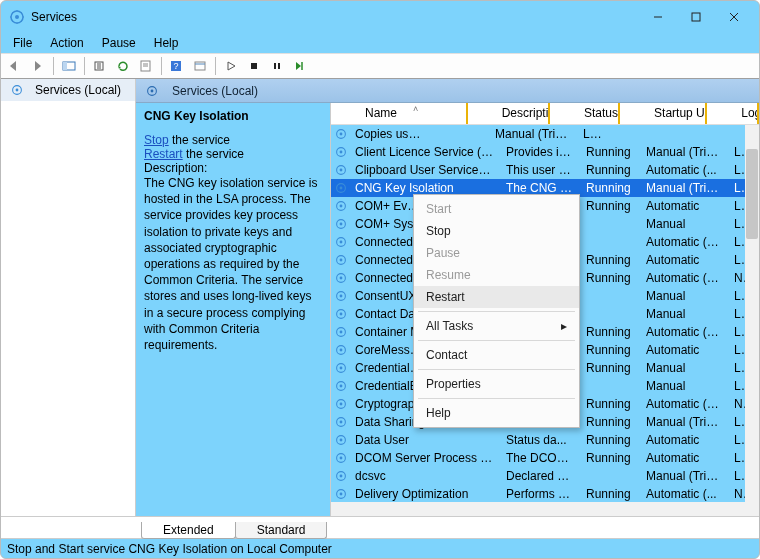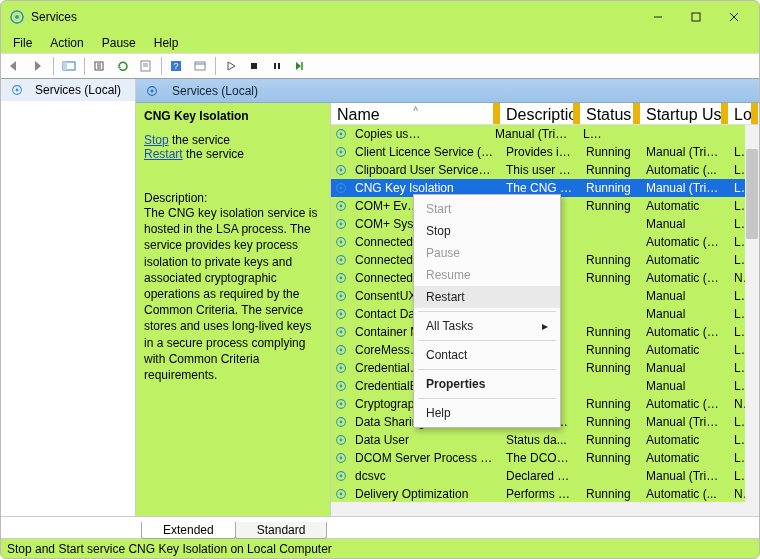--- a/index.html
+++ b/index.html
@@ -1,17 +1,17 @@
 <!DOCTYPE html>
 <html><head>
 <meta charset="utf-8">
 <style>
   * { box-sizing: border-box; }
   body { margin:0; font-family:"Segoe UI", Tahoma, sans-serif; font-size:12px; color:#000; background:#fff; overflow:hidden; }
-  .window { width:760px; height:559px; border:1px solid #bbb; position:relative; background:#bef264; display:flex; flex-direction:column; border-radius:6px;}
+  .window { width:760px; height:559px; border:1px solid #bbb; position:relative; background:#7dd3fc; display:flex; flex-direction:column; border-radius:6px;}
   .titlebar { height:32px; display:flex; align-items:center; padding:0 6px; }
   .title-icon { width:16px; height:16px; margin:0 6px 0 2px; display:flex; align-items:center; justify-content:center;}
   .title-text { flex:1; font-size:12px; }
   .winbtns { display:flex; }
   .winbtn { width:38px; height:28px; display:flex; align-items:center; justify-content:center; }
   .menubar { height:20px; display:flex; align-items:center; padding:0 4px; gap:2px;}
   .menuitem { padding:1px 8px; }
   .toolbar { height:26px; border-top:1px solid #e0e0e0; border-bottom:1px solid #9f9f9f; background:#fdfdfd; display:flex; align-items:center; padding:0 4px; gap:3px;}
   .tbtn { width:20px; height:20px; display:flex; align-items:center; justify-content:center;  }
   .sep { width:1px; height:18px; background:#bbb; margin:0 2px;}
@@ -19,38 +19,38 @@
   .treepane { width:135px; border-right:1px solid #ccc; background:#fff; }
   .treeitem { padding:3px 6px; display:flex; align-items:center; gap:4px; background:#e6eef7;}
   .rightpane { flex:1; display:flex; flex-direction:column; min-width:0;}
   .panehdr { height:24px; background:linear-gradient(#b0d0f0,#9cc3e8); border-bottom:1px solid #88aac8; display:flex; align-items:center; padding:0 6px; gap:6px; color:#123; font-size:12px;}
   .splitbody { flex:1; display:flex; min-height:0;}
   .descpane { width:195px; padding:6px 8px; font-size:12px; border-right:1px solid #ccc; overflow:auto;}
   .descpane b { font-weight:600;}
   .lnk { color:#1a4fbf; text-decoration:underline; cursor:pointer;}
   .listwrap { flex:1; min-width:0; display:flex; flex-direction:column; position:relative;}
   .cols { height:22px; background:#fff; border-bottom:1px solid #ddd; display:flex; position:relative;}
-  .col { padding:3px 6px; border-right:7px solid #eab308; font-size:16px; white-space:nowrap; overflow:hidden;}
+  .col { padding:3px 6px; border-right:2px solid #eab308; font-size:12px; white-space:nowrap; overflow:hidden;margin-left:28px;}
   .sorticon { position:absolute; left:50%; top:1px;  color:#777; font-size:9px;}
   .rows { flex:1; overflow:hidden; position:relative;}
   .row { height:18px; display:flex; align-items:center; font-size:12px; white-space:nowrap;}
   .row.selected { background:#1a6fe0; color:#fff;}
   .cell { padding:0 6px; overflow:hidden; text-overflow:ellipsis; white-space:nowrap;}
   .svc-icon { width:16px; height:16px; flex:0 0 16px; display:flex; align-items:center; justify-content:center; margin-left:2px;}
   .tabs { height:22px; border-top:1px solid #ccc; display:flex; align-items:flex-end; padding-left:140px; font-size:12px; background:#fff;}
   .tab { border:1px solid #aaa; border-top:none; padding:1px 21px 1px; margin-right:-1px; background:#fff; position:relative; bottom:-1px; border-radius:0 0 3px 3px;}
   .tab.inactive { background:#f4f4f4;}
   .statusbar { height:20px; border-top:1px solid #ccc; padding:2px 6px; font-size:12px; display:flex; align-items:center;}
   
-  .ctx { position:absolute; left:412px; top:193px; width:148px; background:#fbfbfb; border:1px solid #bcbcbc; box-shadow:2px 3px 6px rgba(0,0,0,0.25); padding:3px 0; font-size:12px; z-index:20;}
+  .ctx { position:absolute; left:412px; top:193px; width:167px; background:#fbfbfb; border:1px solid #bcbcbc; box-shadow:2px 3px 6px rgba(0,0,0,0.25); padding:3px 0; font-size:12px; z-index:20;}
   .ctx-item { padding:4px 12px; color:#222; display:flex; justify-content:space-between; align-items:center;}
   .ctx-item.disabled { color:#9a9a9a;}
   .ctx-item.hover { background:#e9e9e9;}
   .ctx-sep { height:1px; background:#d8d8d8; margin:3px 4px;}
-  .ctx-item b{ font-weight:700;}
+  .ctx-item b{ font-weight:400;}
   
   .w-name{width:169px}.w-desc{width:80px}.w-stat{width:60px}.w-start{width:88px}.w-log{width:30px}
   
   .vtrack{ position:absolute; right:0; top:0; bottom:0; width:14px; background:#f1f1f1;}
   .vthumb{ position:absolute; right:1px; width:12px; background:#c6c6c6; border-radius:2px;}
   .hline{ position:absolute; left:0; right:14px; bottom:0; height:14px; background:#f1f1f1;}
 </style>
 </head>
 <body>
 
@@ -191,21 +191,21 @@
             </svg>
         </span>
         <span>Services (Local)</span>
       </div>
 
       <div class="splitbody">
 
         <div class="descpane">
           <div style="margin-bottom:10px;"><b>CNG Key Isolation</b></div>
           <div><span class="lnk">Stop</span><span> the service</span></div>
-          <div style="margin-bottom:30px;"><span class="lnk">Restart</span><span> the service</span></div>
+          <div style="margin-bottom:0;"><span class="lnk">Restart</span><span> the service</span></div>
           <div>Description:</div>
           <div style="line-height:1.35">The CNG key isolation service is hosted in the LSA process. The service provides key process isolation to private keys and associated cryptographic operations as required by the Common Criteria. The service stores and uses long-lived keys in a secure process complying with Common Criteria requirements.</div>
         </div>
 
         <div class="listwrap">
           <div class="cols">
             <div class="col w-name" style="position:relative;">Name</div>
             <span class="sorticon" style="left:82px;">˄</span>
             <div class="col w-desc">Description</div>
             <div class="col w-stat">Status</div>

